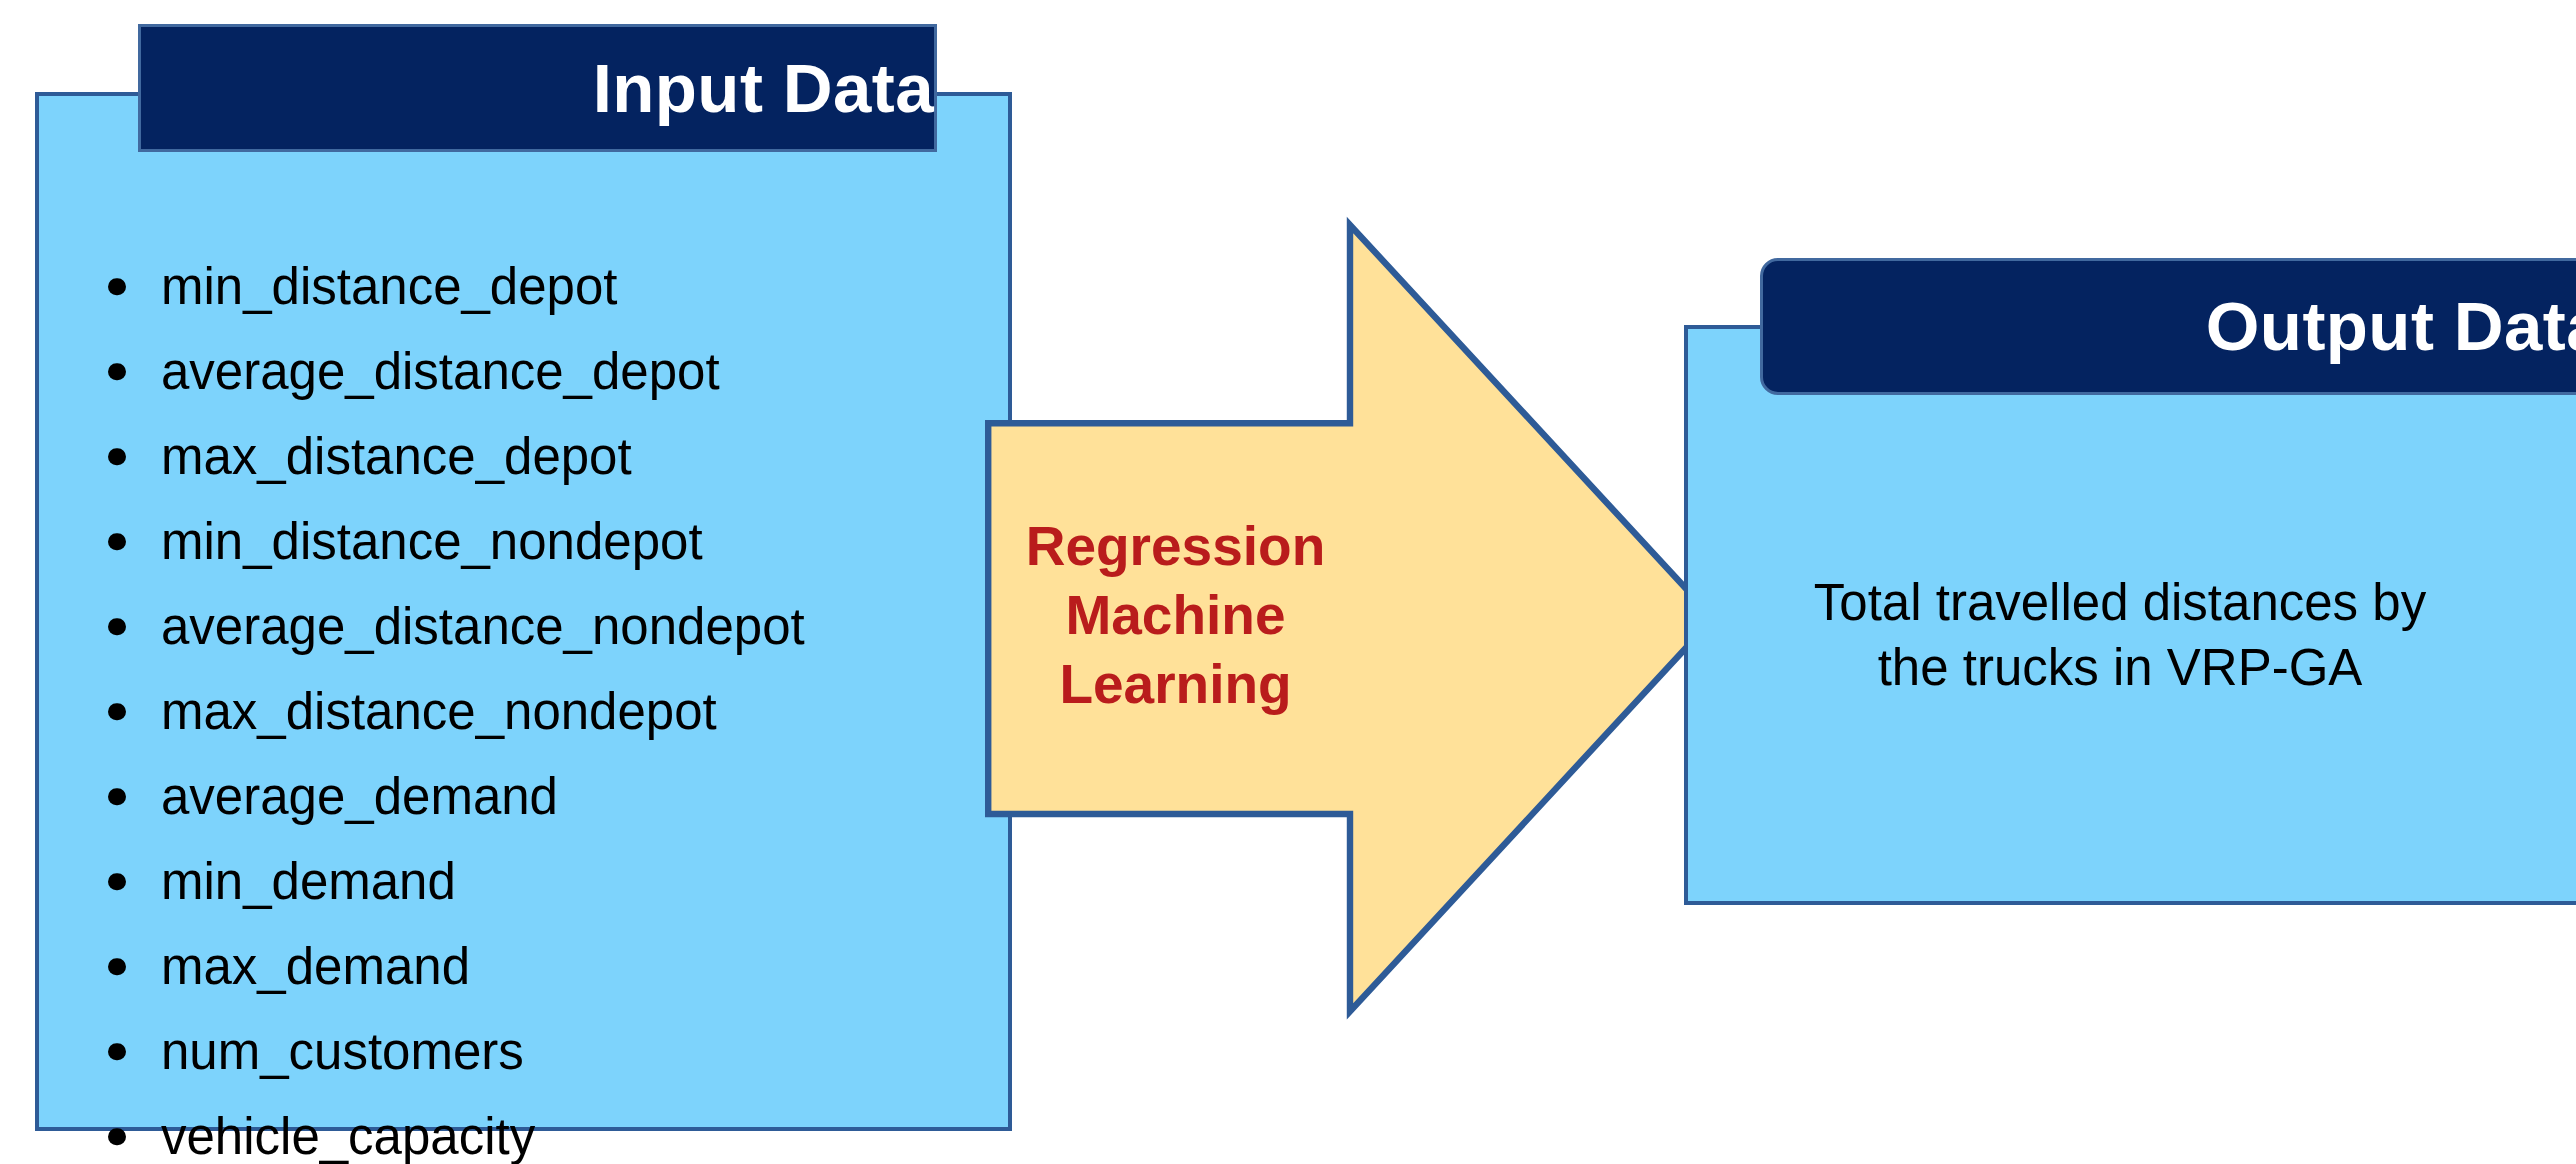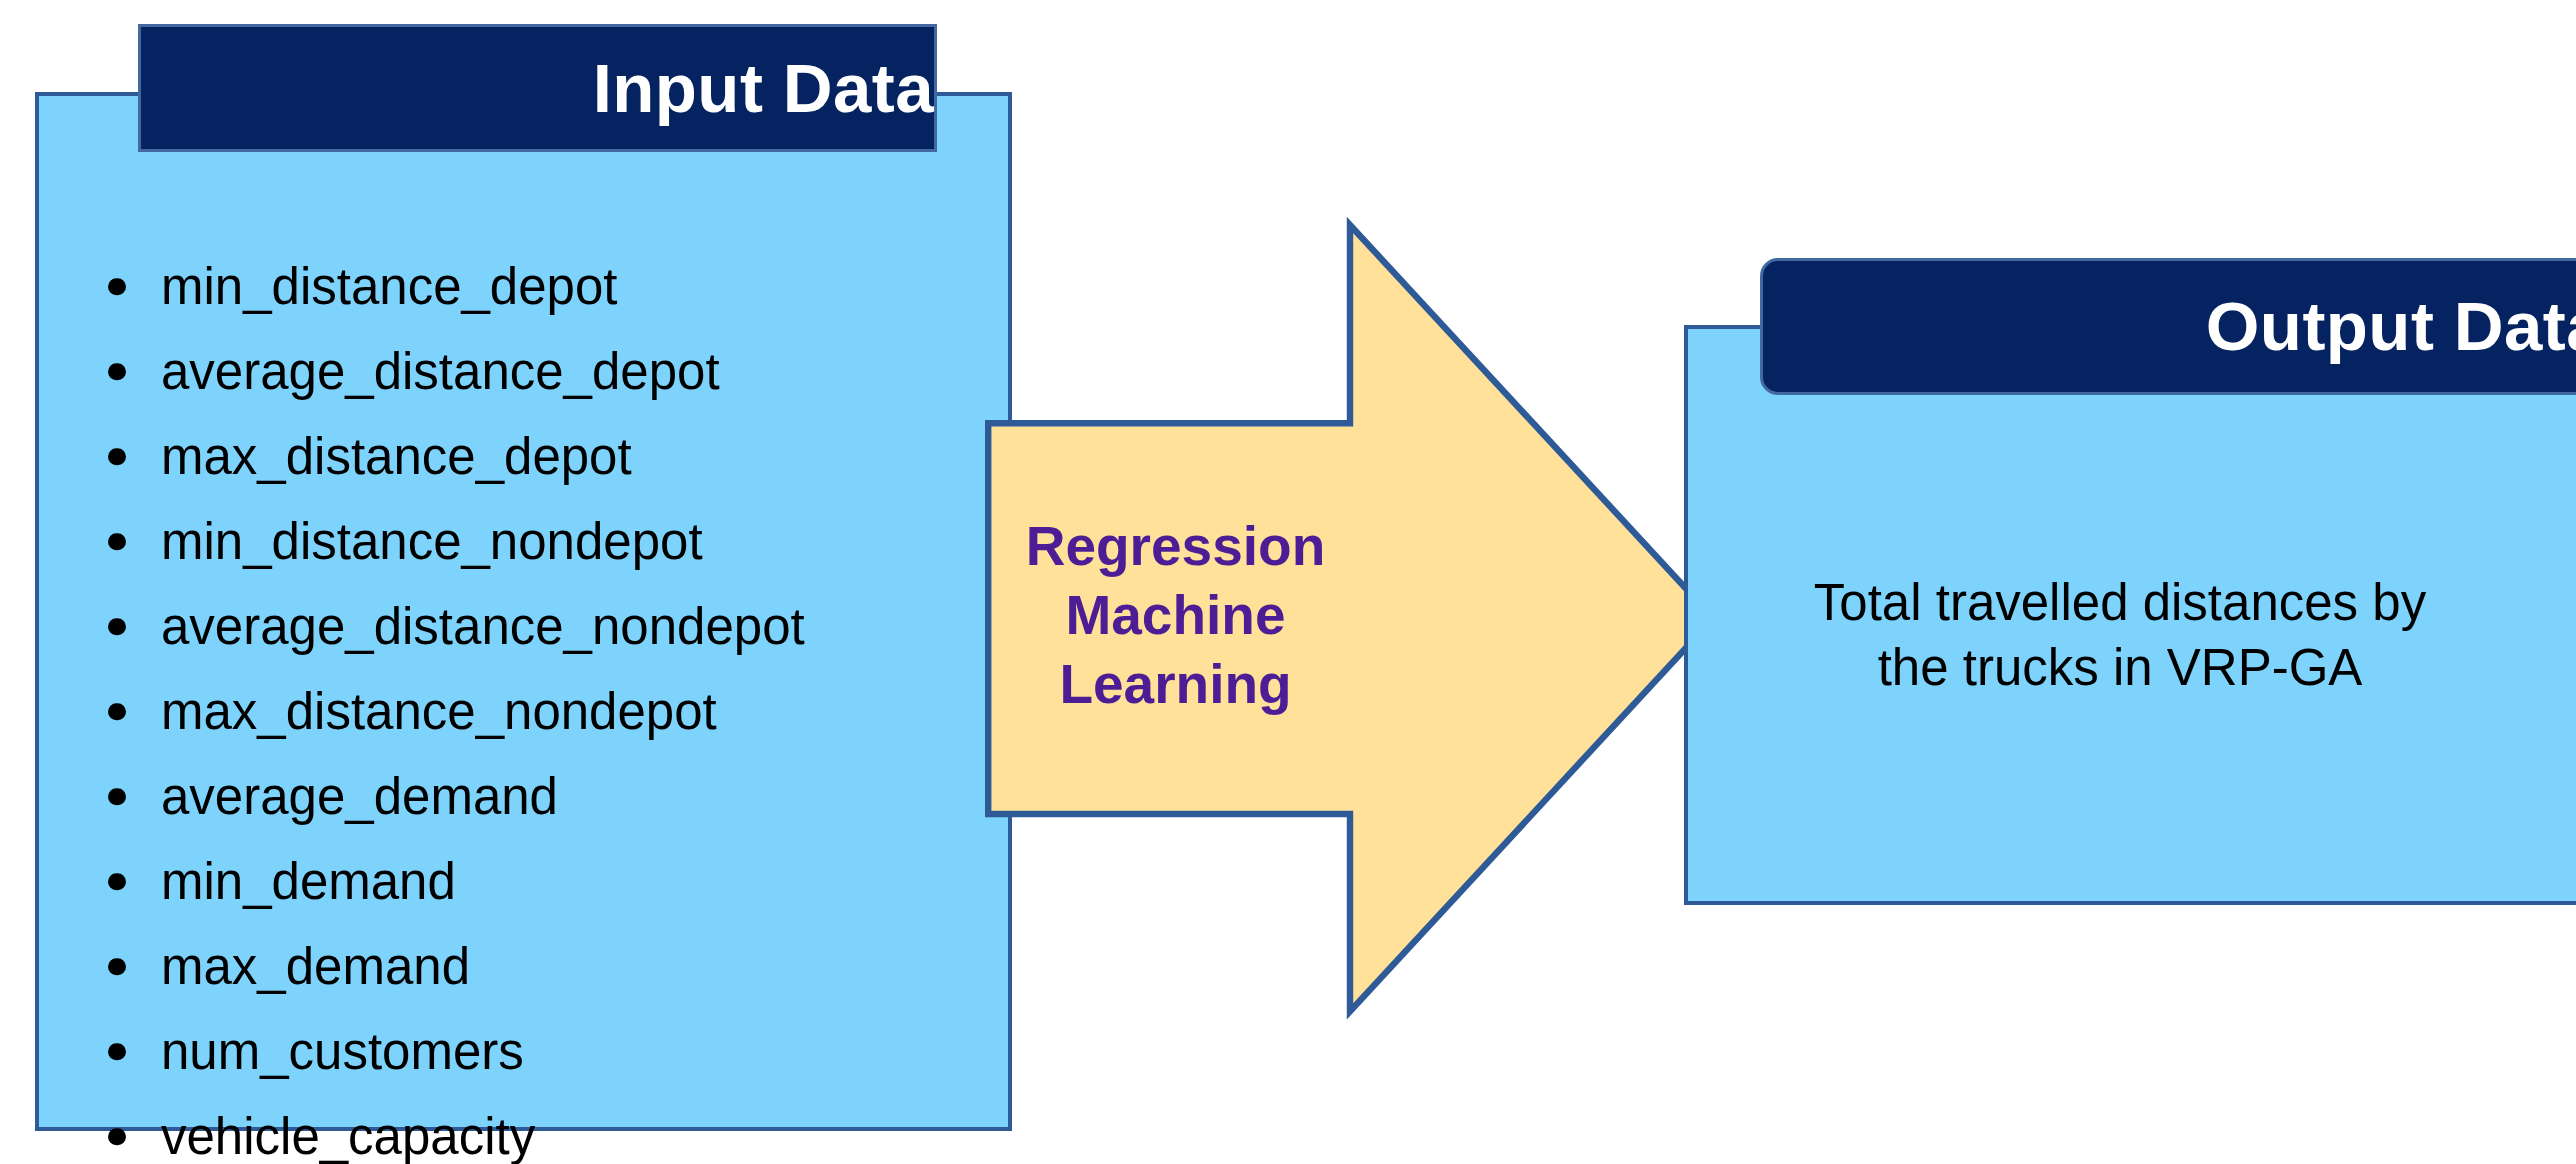--- a/index.html
+++ b/index.html
@@ -103,21 +103,21 @@
     width: 363px;
     height: 385px;
     display: flex;
     flex-direction: column;
     align-items: center;
     justify-content: center;
     text-align: center;
     font-size: 55px;
     font-weight: bold;
     line-height: 1.26;
-    color: #4c1d95;
+    color: #b91c1c;
     pointer-events: none;
   }
 
   
   #output-panel {
     left: 1684px;
     top: 325px;
     width: 1017px;
     height: 580px;
   }

